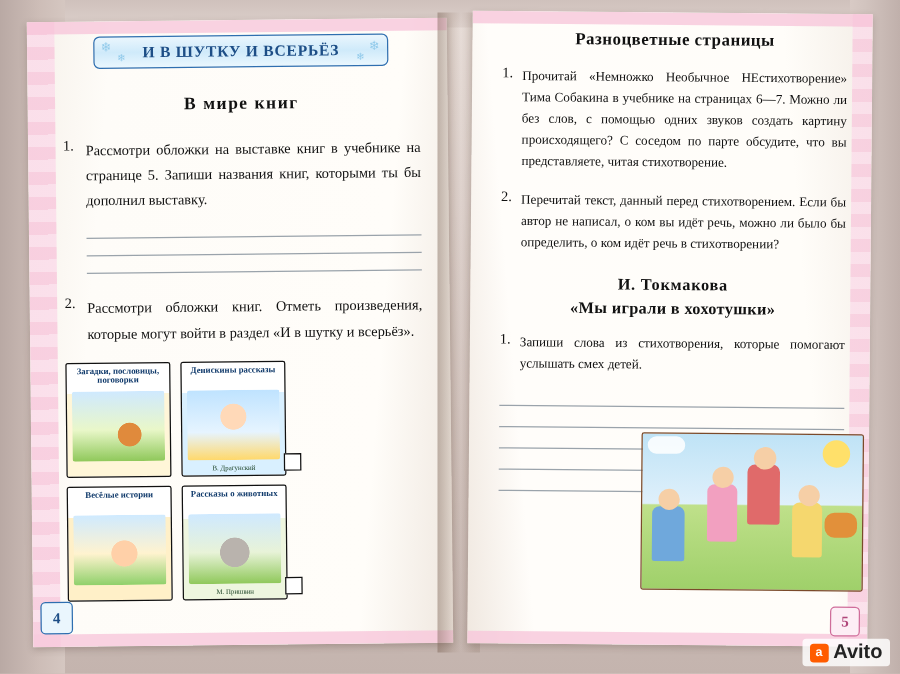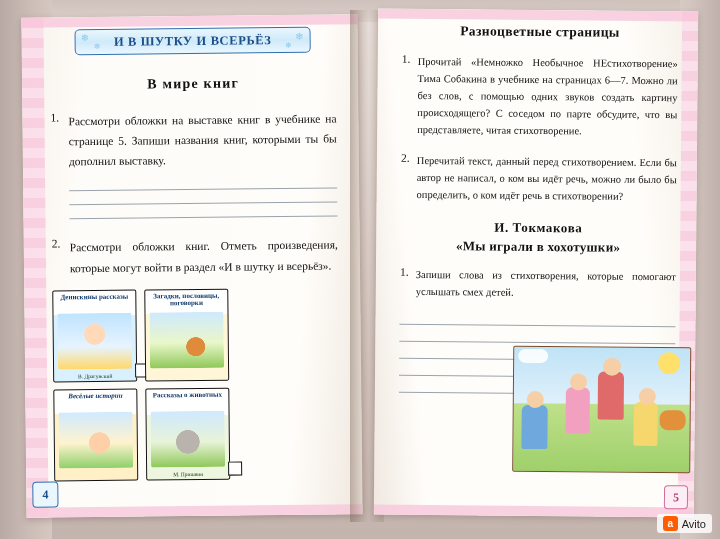--- a/index.html
+++ b/index.html
@@ -189,21 +189,21 @@
     position:absolute; right:8px; bottom:6px;
     display:flex; align-items:center; gap:4px;
     background:rgba(255,255,255,.82);
     padding:2px 6px; border-radius:3px;
   }
   .wm-logo {
     width:15px; height:15px; border-radius:3px; background:#ff5c00;
     display:flex; align-items:center; justify-content:center;
     color:#fff; font-size:10px; font-weight:bold; font-family:"Liberation Sans",sans-serif;
   }
-  .wm-text { font-size:11px; color:#222; font-family:"Liberation Sans",sans-serif; font-weight:normal; }
+  .wm-text { font-size:16px; color:#222; font-family:"Liberation Sans",sans-serif; font-weight:bold; }
 </style>
 </head>
 <body>
 
 <div id="photo">
   <div class="bg-top"></div>
   <div class="bg-shadow-left"></div>
   <div class="bg-shadow-right"></div>
 
   <div id="book">
@@ -238,42 +238,42 @@
         <div class="task">
           <span class="task-num">2.</span>
           <div class="task-text">Рассмотри обложки книг. Отметь произведения, которые могут войти в раздел «И в шутку и всерьёз».</div>
         </div>
 
         <div class="covers">
           <div class="cov-row">
 
 
             <div class="cover-wrap">
+              <div class="cover" style="background:linear-gradient(180deg,#fff 0 24px,#fff6d8 24px 100%);">
+                <div class="cov-title">Загадки, пословицы, поговорки</div>
+                <div class="cov-art" style="background:radial-gradient(circle at 62% 62%,#e08a3c 0 16%,rgba(224,138,60,0) 17%),linear-gradient(180deg,#cfe9ff,#e9f7c9 55%,#8fc85a);"></div>
+                <div class="cov-author"></div>
+              </div>
+            </div>
+
+            <div class="cover-wrap">
               <div class="cover" style="background:linear-gradient(180deg,#fff 0 24px,#d9f0ff 24px 100%);">
                 <div class="cov-title">Денискины рассказы</div>
                 <div class="cov-art" style="background:radial-gradient(circle at 50% 38%,#ffd9b8 0 20%,rgba(255,217,184,0) 21%),linear-gradient(180deg,#bfe3ff,#e6f4ff 60%,#ffd86a);"></div>
                 <div class="cov-author">В. Драгунский</div>
               </div>
               <div class="checkbox"></div>
             </div>
 
+          </div>
+
+          <div class="cov-row">
+
             <div class="cover-wrap">
-              <div class="cover" style="background:linear-gradient(180deg,#fff 0 24px,#fff6d8 24px 100%);">
-                <div class="cov-title">Загадки, пословицы, поговорки</div>
-                <div class="cov-art" style="background:radial-gradient(circle at 62% 62%,#e08a3c 0 16%,rgba(224,138,60,0) 17%),linear-gradient(180deg,#cfe9ff,#e9f7c9 55%,#8fc85a);"></div>
-                <div class="cov-author"></div>
-              </div>
-            </div>
-
-          </div>
-
-          <div class="cov-row">
-
-            <div class="cover-wrap">
-              <div class="cover" style="background:linear-gradient(180deg,#fff 0 24px,#fff0c8 24px 100%);font-style:italic;">
+              <div class="cover" style="background:linear-gradient(180deg,#fff 0 24px,#fff0c8 24px 100%);">
                 <div class="cov-title">Весёлые истории</div>
                 <div class="cov-art" style="background:radial-gradient(circle at 55% 55%,#ffd0a8 0 20%,rgba(255,208,168,0) 21%),linear-gradient(180deg,#cfeaff,#fff3cf 55%,#8fd06a);"></div>
                 <div class="cov-author"></div>
               </div>
             </div>
 
 
             <div class="cover-wrap">
               <div class="cover" style="background:linear-gradient(180deg,#fff 0 26px,#eef6df 26px 100%);">
                 <div class="cov-title">Рассказы о животных</div>

